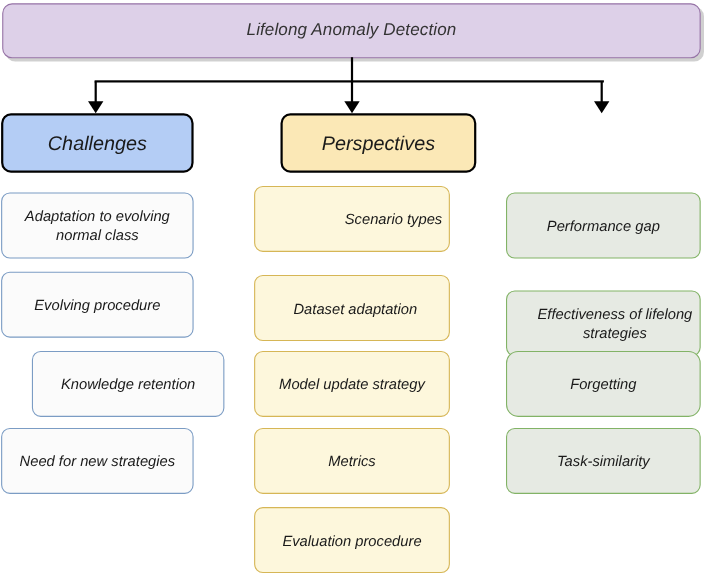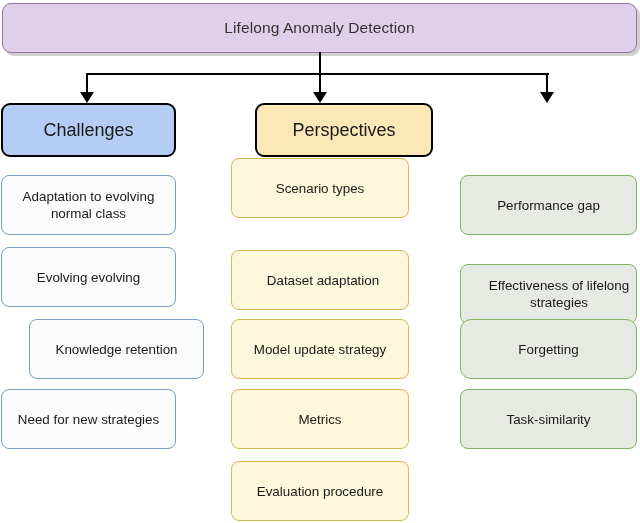--- a/index.html
+++ b/index.html
@@ -2,21 +2,21 @@
 <html><head>
 <meta charset="utf-8">
 <style>
   html,body{margin:0;padding:0;}
   body{
     width:640px;height:523px;
     background:#ffffff;
     font-family:"Liberation Sans","DejaVu Sans",sans-serif;
     overflow:hidden;
   }
-  #canvas{position:relative;width:640px;height:523px;}
+  #canvas{position:relative;width:640px;height:523px;font-style:italic;}
 
   
   .root-node{
     position:absolute;
     left:2px; top:3px; width:635px; height:50px;
     background:#ddd0e8;
     border:1.4px solid #9673a6;
     border-radius:9px;
     box-shadow:3px 3px 0 rgba(150,150,150,.45);
     display:flex;align-items:center;justify-content:center;
@@ -96,32 +96,32 @@
   </div>
   <div class="col-header" id="hdr-perspectives">
     <span class="hdr-label">Perspectives</span>
   </div>
 
   <div class="col-challenges">
     <div class="item" style="top:175px;">
       <span class="item-label">Adaptation to evolving normal class</span>
     </div>
     <div class="item" style="top:247px;">
-      <span class="item-label">Evolving evolving</span>
+      <span class="item-label">Evolving procedure</span>
     </div>
     <div class="item" style="top:319px;margin-left:28px;">
       <span class="item-label">Knowledge retention</span>
     </div>
     <div class="item" style="top:389px;">
       <span class="item-label">Need for new strategies</span>
     </div>
   </div>
 
   <div class="col-perspectives">
-    <div class="item" style="top:158px;">
+    <div class="item" style="top:169px;justify-content:flex-end;">
       <span class="item-label">Scenario types</span>
     </div>
     <div class="item" style="top:250px;padding-left:12px;">
       <span class="item-label">Dataset adaptation</span>
     </div>
     <div class="item" style="top:319px;">
       <span class="item-label">Model update strategy</span>
     </div>
     <div class="item" style="top:389px;">
       <span class="item-label">Metrics</span>

